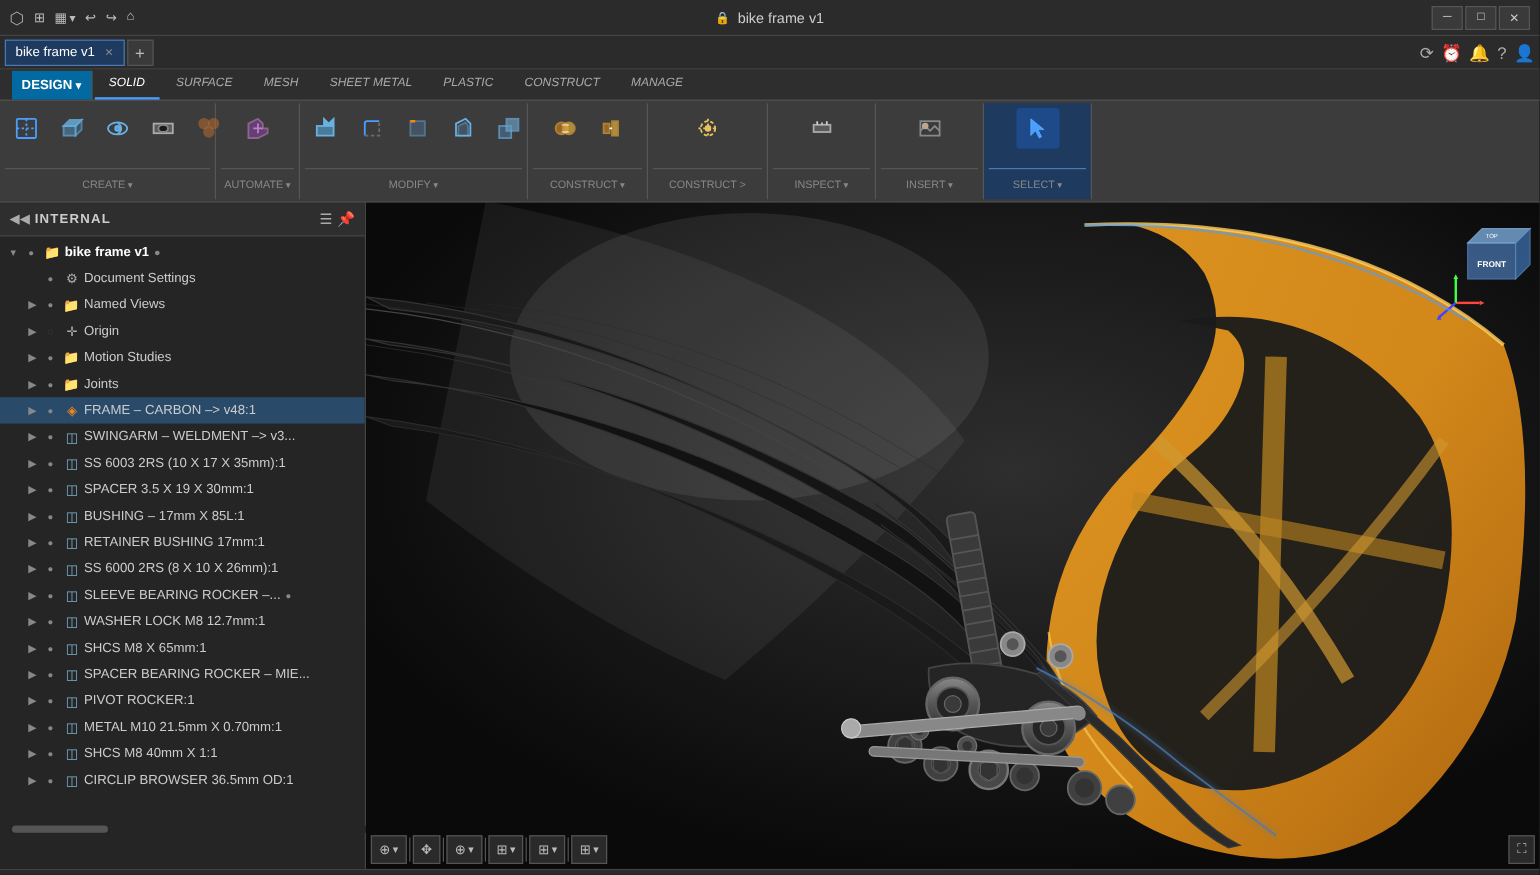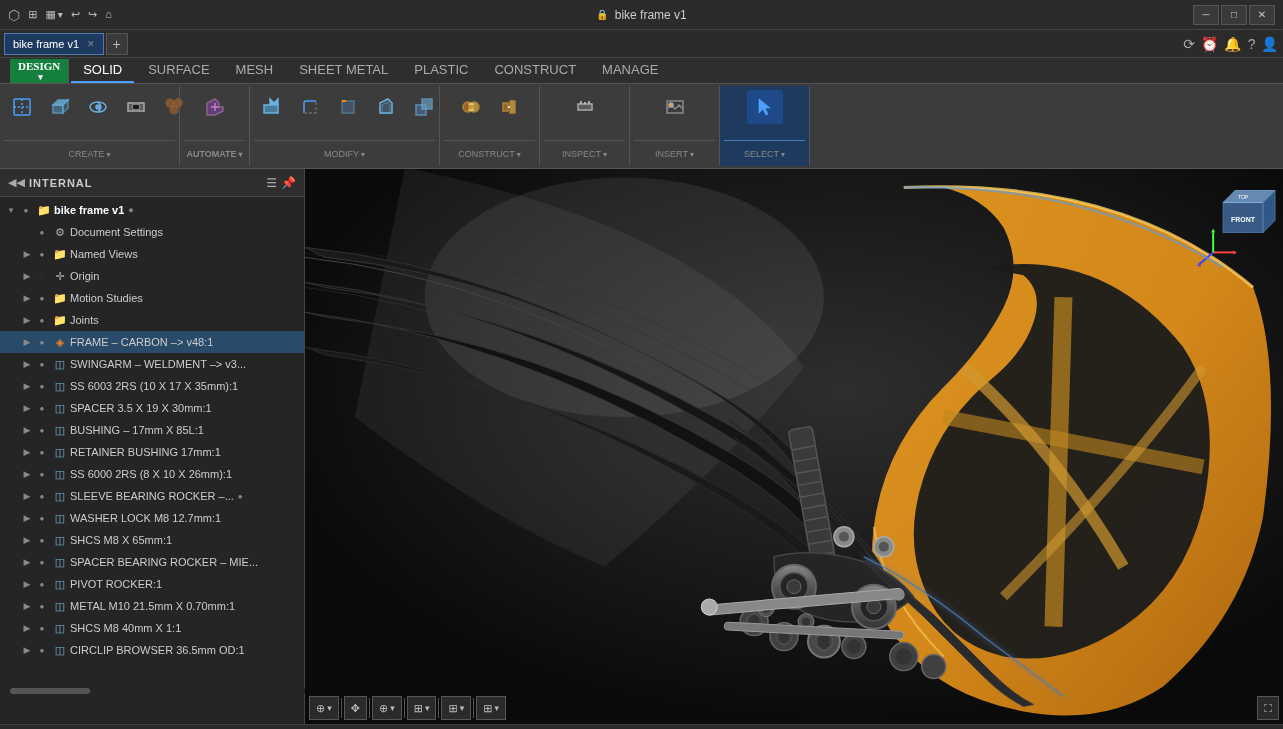--- a/index.html
+++ b/index.html
@@ -19,21 +19,21 @@
     
     #app-tabs { display: flex; align-items: center; background: #2b2b2b; height: 28px; border-bottom: 1px solid #444; padding: 0 4px; gap: 2px; }
     .app-tab { display: flex; align-items: center; gap: 4px; padding: 2px 8px; background: #3a3a3a; border: 1px solid #555; color: #bbb; font-size: 11px; cursor: pointer; height: 22px; }
     .app-tab.active { background: #1e3a5f; color: #fff; border-color: #4a7ab5; }
     .app-tab-new { width: 22px; height: 22px; background: #3a3a3a; border: 1px solid #555; color: #bbb; display: flex; align-items: center; justify-content: center; cursor: pointer; font-size: 14px; }
     .app-tab-icons { margin-left: auto; display: flex; gap: 4px; }
 
     
     #toolbar { background: #3c3c3c; border-bottom: 1px solid #555; }
     #toolbar-tabs { display: flex; align-items: center; height: 26px; background: #2e2e2e; padding: 0 10px; border-bottom: 1px solid #555; gap: 2px; }
-    .toolbar-tab { padding: 2px 12px; color: #aaa; font-size: 13px; cursor: pointer; height: 24px; display: flex; align-items: center; border-bottom: 2px solid transparent; }
+    .toolbar-tab { padding: 2px 12px; color: #aaa; font-size: 10px; cursor: pointer; height: 24px; display: flex; align-items: center; border-bottom: 2px solid transparent; font-style: italic; }
     .toolbar-tab.active { color: #fff; border-bottom: 2px solid #4a9eff; }
 
     #toolbar-design { padding: 2px 0; display: flex; align-items: stretch; height: 84px; }
     .design-btn { display: flex; flex-direction: column; align-items: center; justify-content: center; padding: 4px 10px; cursor: pointer; background: #3c3c3c; border: none; color: #ccc; font-size: 10px; min-width: 60px; border-right: 1px solid #555; }
 
     .toolbar-group { display: flex; flex-direction: column; border-right: 1px solid #555; padding: 2px 4px; }
     .toolbar-group-label { font-size: 9px; color: #888; text-align: center; margin-top: 2px; padding-top: 2px; border-top: 1px solid #555; display: flex; align-items: center; justify-content: center; gap: 2px; }
     .tb-btn { width: 36px; height: 34px; display: flex; flex-direction: column; align-items: center; justify-content: center; cursor: pointer; border-radius: 3px; color: #ccc; font-size: 18px; }
     .tb-btn.active { background: #1e4a8a; }
 
@@ -121,21 +121,21 @@
     <span style="color:#aaa; cursor:pointer; font-size:14px;">⏰</span>
     <span style="color:#aaa; cursor:pointer; font-size:14px;">🔔</span>
     <span style="color:#aaa; cursor:pointer; font-size:14px;">?</span>
     <span style="color:#aaa; cursor:pointer; font-size:14px;">👤</span>
   </div>
 </div>
 
 <div id="toolbar">
 
   <div id="toolbar-tabs">
-    <div class="design-btn" style="flex-direction:column; height:24px; padding:0 8px; font-size:11px; font-weight:bold; color:#fff; border:none; min-width:auto; background:#15803d; border-right:1px solid #555;font-family:Liberation Serif, serif;">
+    <div class="design-btn" style="flex-direction:row; height:24px; padding:0 8px; font-size:11px; font-weight:bold; color:#fff; border:none; min-width:auto; background:#0369a1; border-right:1px solid #555;">
       <span>DESIGN</span>
       <span style="margin-left:3px; font-size:9px;">▾</span>
     </div>
     <div class="toolbar-tab active">SOLID</div>
     <div class="toolbar-tab">SURFACE</div>
     <div class="toolbar-tab">MESH</div>
     <div class="toolbar-tab">SHEET METAL</div>
     <div class="toolbar-tab">PLASTIC</div>
     <div class="toolbar-tab">CONSTRUCT</div>
     <div class="toolbar-tab">MANAGE</div>
@@ -189,21 +189,21 @@
     <div class="toolbar-group" style="flex-direction:row; flex-wrap:wrap; width:70px; padding:4px 4px 0 4px;">
       <div style="display:flex; flex:1; justify-content:center;">
         <div class="tb-btn">
           <svg class="icon-svg" viewBox="0 0 24 24" fill="none" stroke="#c080c0" stroke-width="1.5">
               <path d="M12 4 L16 8 L16 12 L20 12 L20 16 L12 20 L4 20 L4 8 Z" fill="#8040a0" opacity="0.6"></path>
               <path d="M8 12 L16 12" stroke="#c080c0"></path>
               <path d="M12 8 L12 16" stroke="#c080c0"></path>
             </svg>
         </div>
       </div>
-      <div class="toolbar-group-label" style="width:100%;font-weight:bold;">
+      <div class="toolbar-group-label" style="width:100%;">
         <span>AUTOMATE</span>
         <span style="font-size:8px;">▾</span>
       </div>
     </div>
 
     <div class="toolbar-group" style="flex-direction:row; flex-wrap:wrap; width:190px; padding:4px 4px 0 4px;">
       <div style="display:flex; flex:1; justify-content:center; gap:2px;">
         <div class="tb-btn">
           <svg class="icon-svg" viewBox="0 0 24 24" fill="none" stroke="#6ab0e0" stroke-width="1.5">
               <rect x="4" y="10" width="14" height="8" fill="#4a7a9a"></rect>
@@ -257,20 +257,35 @@
               <line x1="11" y1="12" x2="13" y2="12" stroke="#fff"></line>
             </svg>
         </div>
       </div>
       <div class="toolbar-group-label" style="width:100%;">
         <span>CONSTRUCT</span>
         <span style="font-size:8px;">▾</span>
       </div>
     </div>
 
+    <div class="toolbar-group" style="flex-direction:row; flex-wrap:wrap; width:100px; padding:4px 4px 0 4px;">
+      <div style="display:flex; flex:1; justify-content:center;">
+        <div class="tb-btn">
+          <svg class="icon-svg" viewBox="0 0 24 24" fill="none" stroke="#e8c060" stroke-width="1.5">
+              <line x1="12" y1="4" x2="12" y2="20" stroke="#e8c060" stroke-dasharray="2,2"></line>
+              <line x1="4" y1="12" x2="20" y2="12" stroke="#e8c060" stroke-dasharray="2,2"></line>
+              <ellipse cx="12" cy="12" rx="6" ry="6" fill="none" stroke="#e8c060" stroke-dasharray="3,2"></ellipse>
+              <circle cx="12" cy="12" r="2" fill="#e8c060"></circle>
+            </svg>
+        </div>
+      </div>
+      <div class="toolbar-group-label" style="width:100%; cursor:pointer;">
+        <span>CONSTRUCT &gt;</span>
+      </div>
+    </div>
 
     <div class="toolbar-group" style="flex-direction:row; flex-wrap:wrap; width:90px; padding:4px 4px 0 4px;">
       <div style="display:flex; flex:1; justify-content:center;">
         <div class="tb-btn">
           <svg class="icon-svg" viewBox="0 0 24 24" fill="none" stroke="#aaa" stroke-width="1.5">
               <rect x="5" y="9" width="14" height="6" fill="#5a5a5a"></rect>
               <line x1="8" y1="9" x2="8" y2="6" stroke="#ccc"></line>
               <line x1="12" y1="9" x2="12" y2="7" stroke="#ccc"></line>
               <line x1="16" y1="9" x2="16" y2="6" stroke="#ccc"></line>
             </svg>

